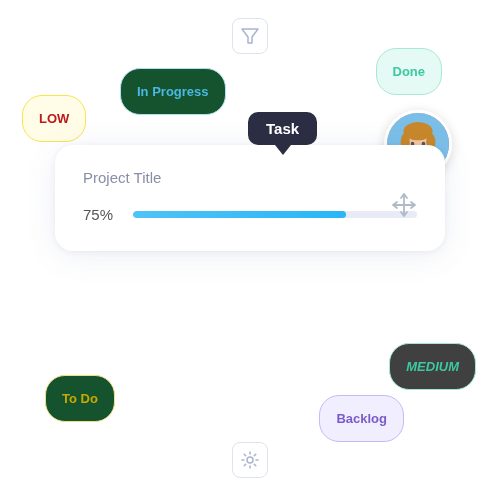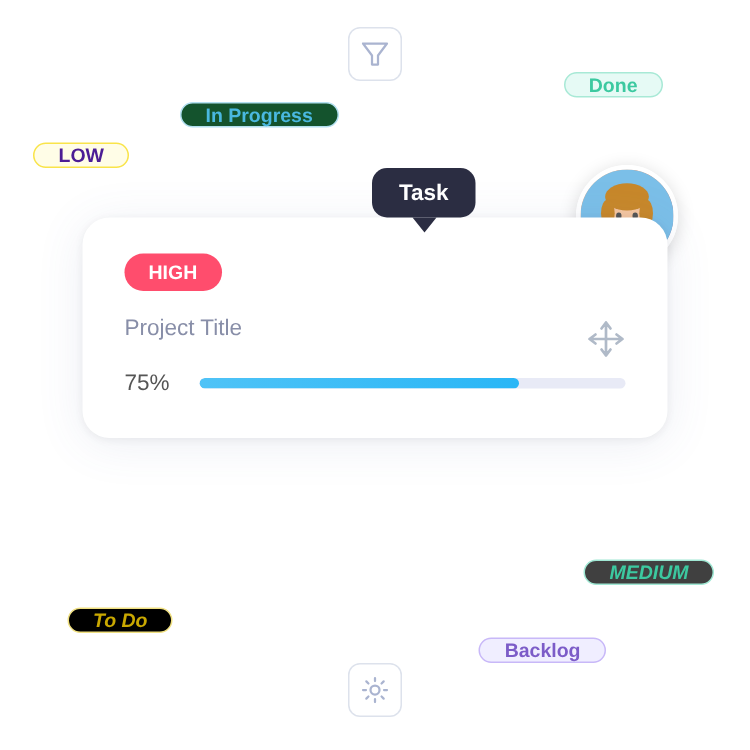--- a/index.html
+++ b/index.html
@@ -9,30 +9,30 @@
       height: 500px;
       background: #ffffff;
       font-family: 'Segoe UI', Arial, sans-serif;
       position: relative;
       overflow: hidden;
     }
 
     .floating-label {
       position: absolute;
       border-radius: 20px;
-      padding: 0 16px;
+      padding: 15px 16px;
       font-size: 13px;
       font-weight: 600;
       border: 1.5px solid;
     }
 
     .label-low {
       background: #fffde7;
       border-color: #f9e44a;
-      color: #4c1d95;
+      color: #b91c1c;
       top: 95px;
       left: 22px;
     }
 
     .label-inprogress {
       background: #14532d;
       border-color: #b2dff0;
       color: #4ab8e0;
       top: 68px;
       left: 120px;
@@ -49,26 +49,25 @@
     .label-medium {
       background: #404040;
       border-color: #a0e8d4;
       color: #3cc9a0;
       bottom: 110px;
       right: 24px;
       font-style: italic;
     }
 
     .label-todo {
-      background: #000000;
+      background: #14532d;
       border-color: #f0e080;
       color: #c9a800;
       bottom: 78px;
       left: 45px;
-      font-style: italic;
     }
 
     .label-backlog {
       background: #f0eeff;
       border-color: #c8b8f8;
       color: #7c5cc8;
       bottom: 58px;
       right: 96px;
     }
 
@@ -289,23 +288,20 @@
     <ellipse cx="48" cy="32" rx="5" ry="10" fill="#c8882a"></ellipse>
 
     <ellipse cx="28" cy="34" rx="2" ry="2.5" fill="#555"></ellipse>
     <ellipse cx="40" cy="34" rx="2" ry="2.5" fill="#555"></ellipse>
 
     <path d="M28 42 Q34 47 40 42" stroke="#b07050" stroke-width="1.5" fill="none" stroke-linecap="round"></path>
   </svg>
 </div>
 
 <div class="main-card">
-  <div class="high-badge">
-    <span>HIGH</span>
-  </div>
 
   <div class="card-title">Project Title</div>
 
   <div class="progress-row">
     <span class="progress-pct">75%</span>
     <div class="progress-bar-bg">
       <div class="progress-bar-fill" style="width: 75%"></div>
     </div>
   </div>
 

